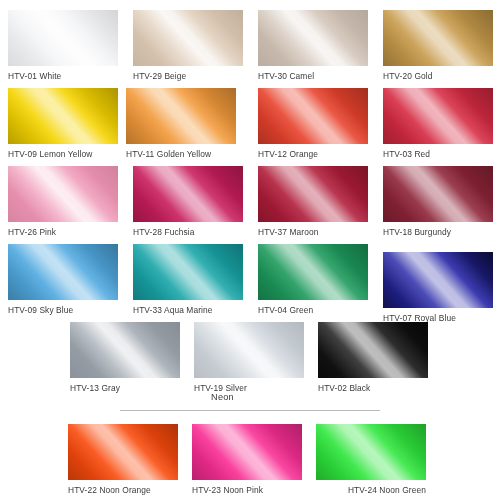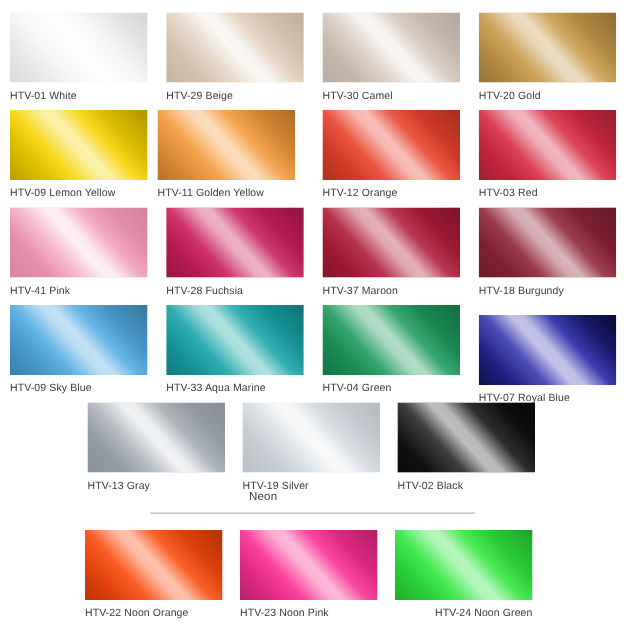--- a/index.html
+++ b/index.html
@@ -62,21 +62,21 @@
   .swatch-label{
     font-size:8.4px;
     color:#3a3a3a;
     letter-spacing:0.1px;
     margin-top:5px;
     white-space:nowrap;
     line-height:10px;
   }
 
   
-  #neon-section{position:absolute;left:0;top:392px;width:421px;}
+  #neon-section{position:absolute;left:0;top:392px;width:421px;padding-left:12px;}
   .neon-title{
     text-align:center;
     font-size:9.2px;
     color:#3a3a3a;
     letter-spacing:0.2px;
     line-height:11px;
   }
   .neon-rule{
     position:absolute;
     left:120px;width:260px;top:18px;
@@ -144,21 +144,21 @@
           <div class="base" style="background: rgb(214, 42, 66);"></div>
           <div class="sheen"></div>
         </div>
         <div class="swatch-label">HTV-03 Red</div>
       </div>
       <div class="swatch-cell" style="left: 8px; top: 166px;">
         <div class="swatch light" style="width: 110px; height: 56px;">
           <div class="base" style="background: rgb(239, 148, 180);"></div>
           <div class="sheen"></div>
         </div>
-        <div class="swatch-label">HTV-41 Pink</div>
+        <div class="swatch-label">HTV-26 Pink</div>
       </div>
       <div class="swatch-cell" style="left: 133px; top: 166px;">
         <div class="swatch " style="width: 110px; height: 56px;">
           <div class="base" style="background: rgb(201, 29, 92);"></div>
           <div class="sheen"></div>
         </div>
         <div class="swatch-label">HTV-28 Fuchsia</div>
       </div>
       <div class="swatch-cell" style="left: 258px; top: 166px;">
         <div class="swatch " style="width: 110px; height: 56px;">

